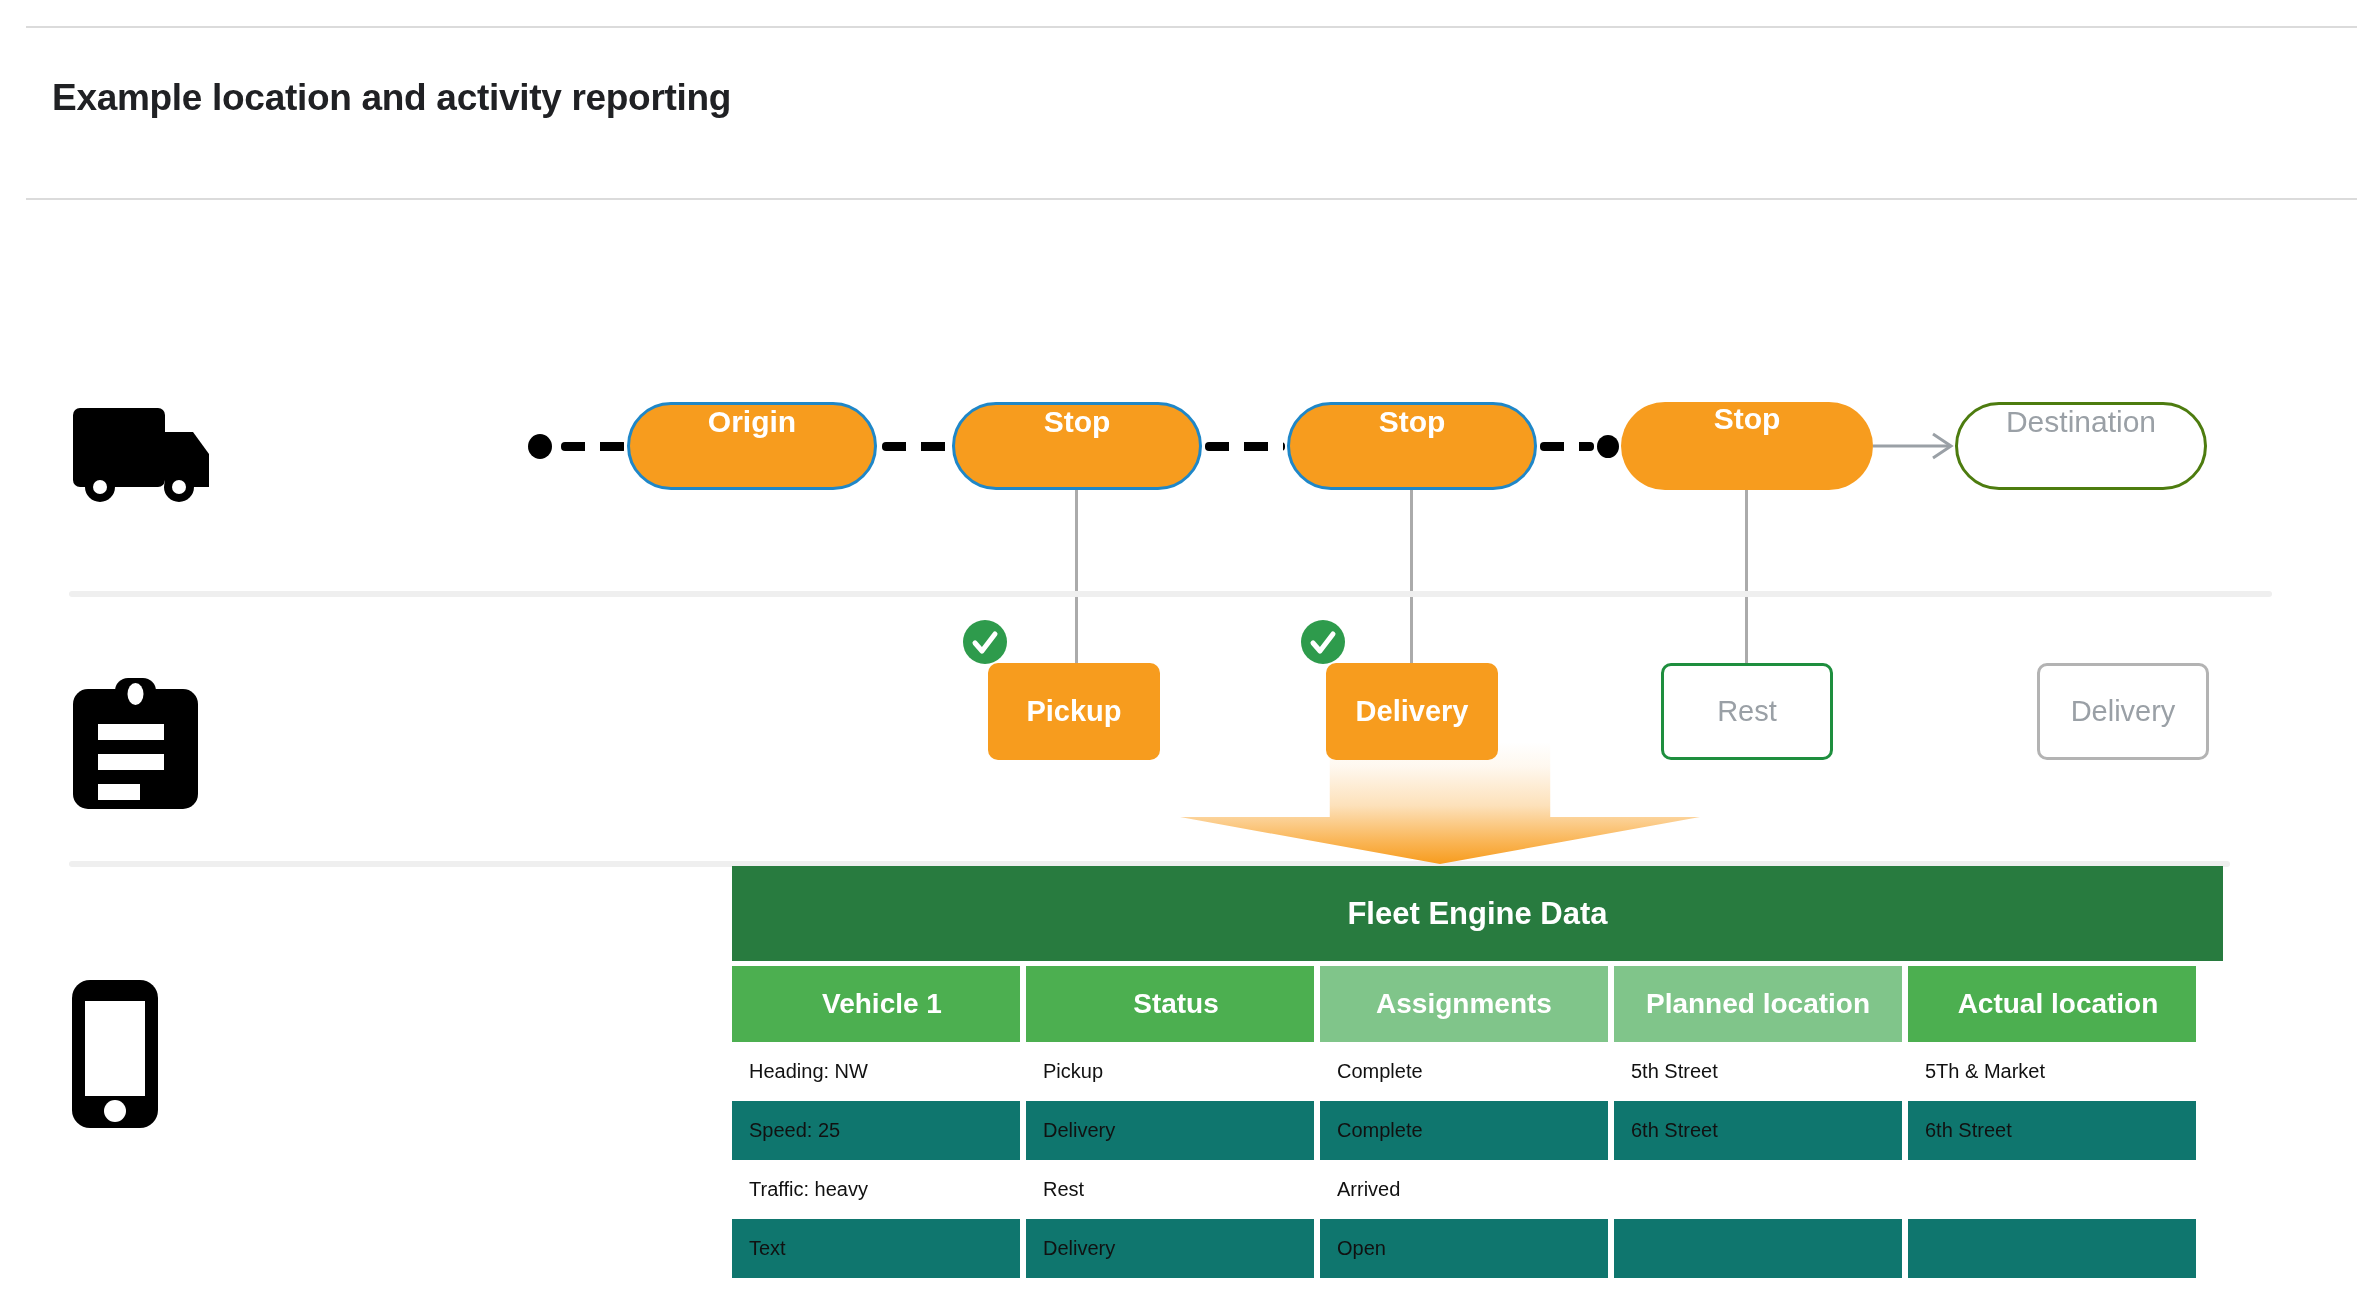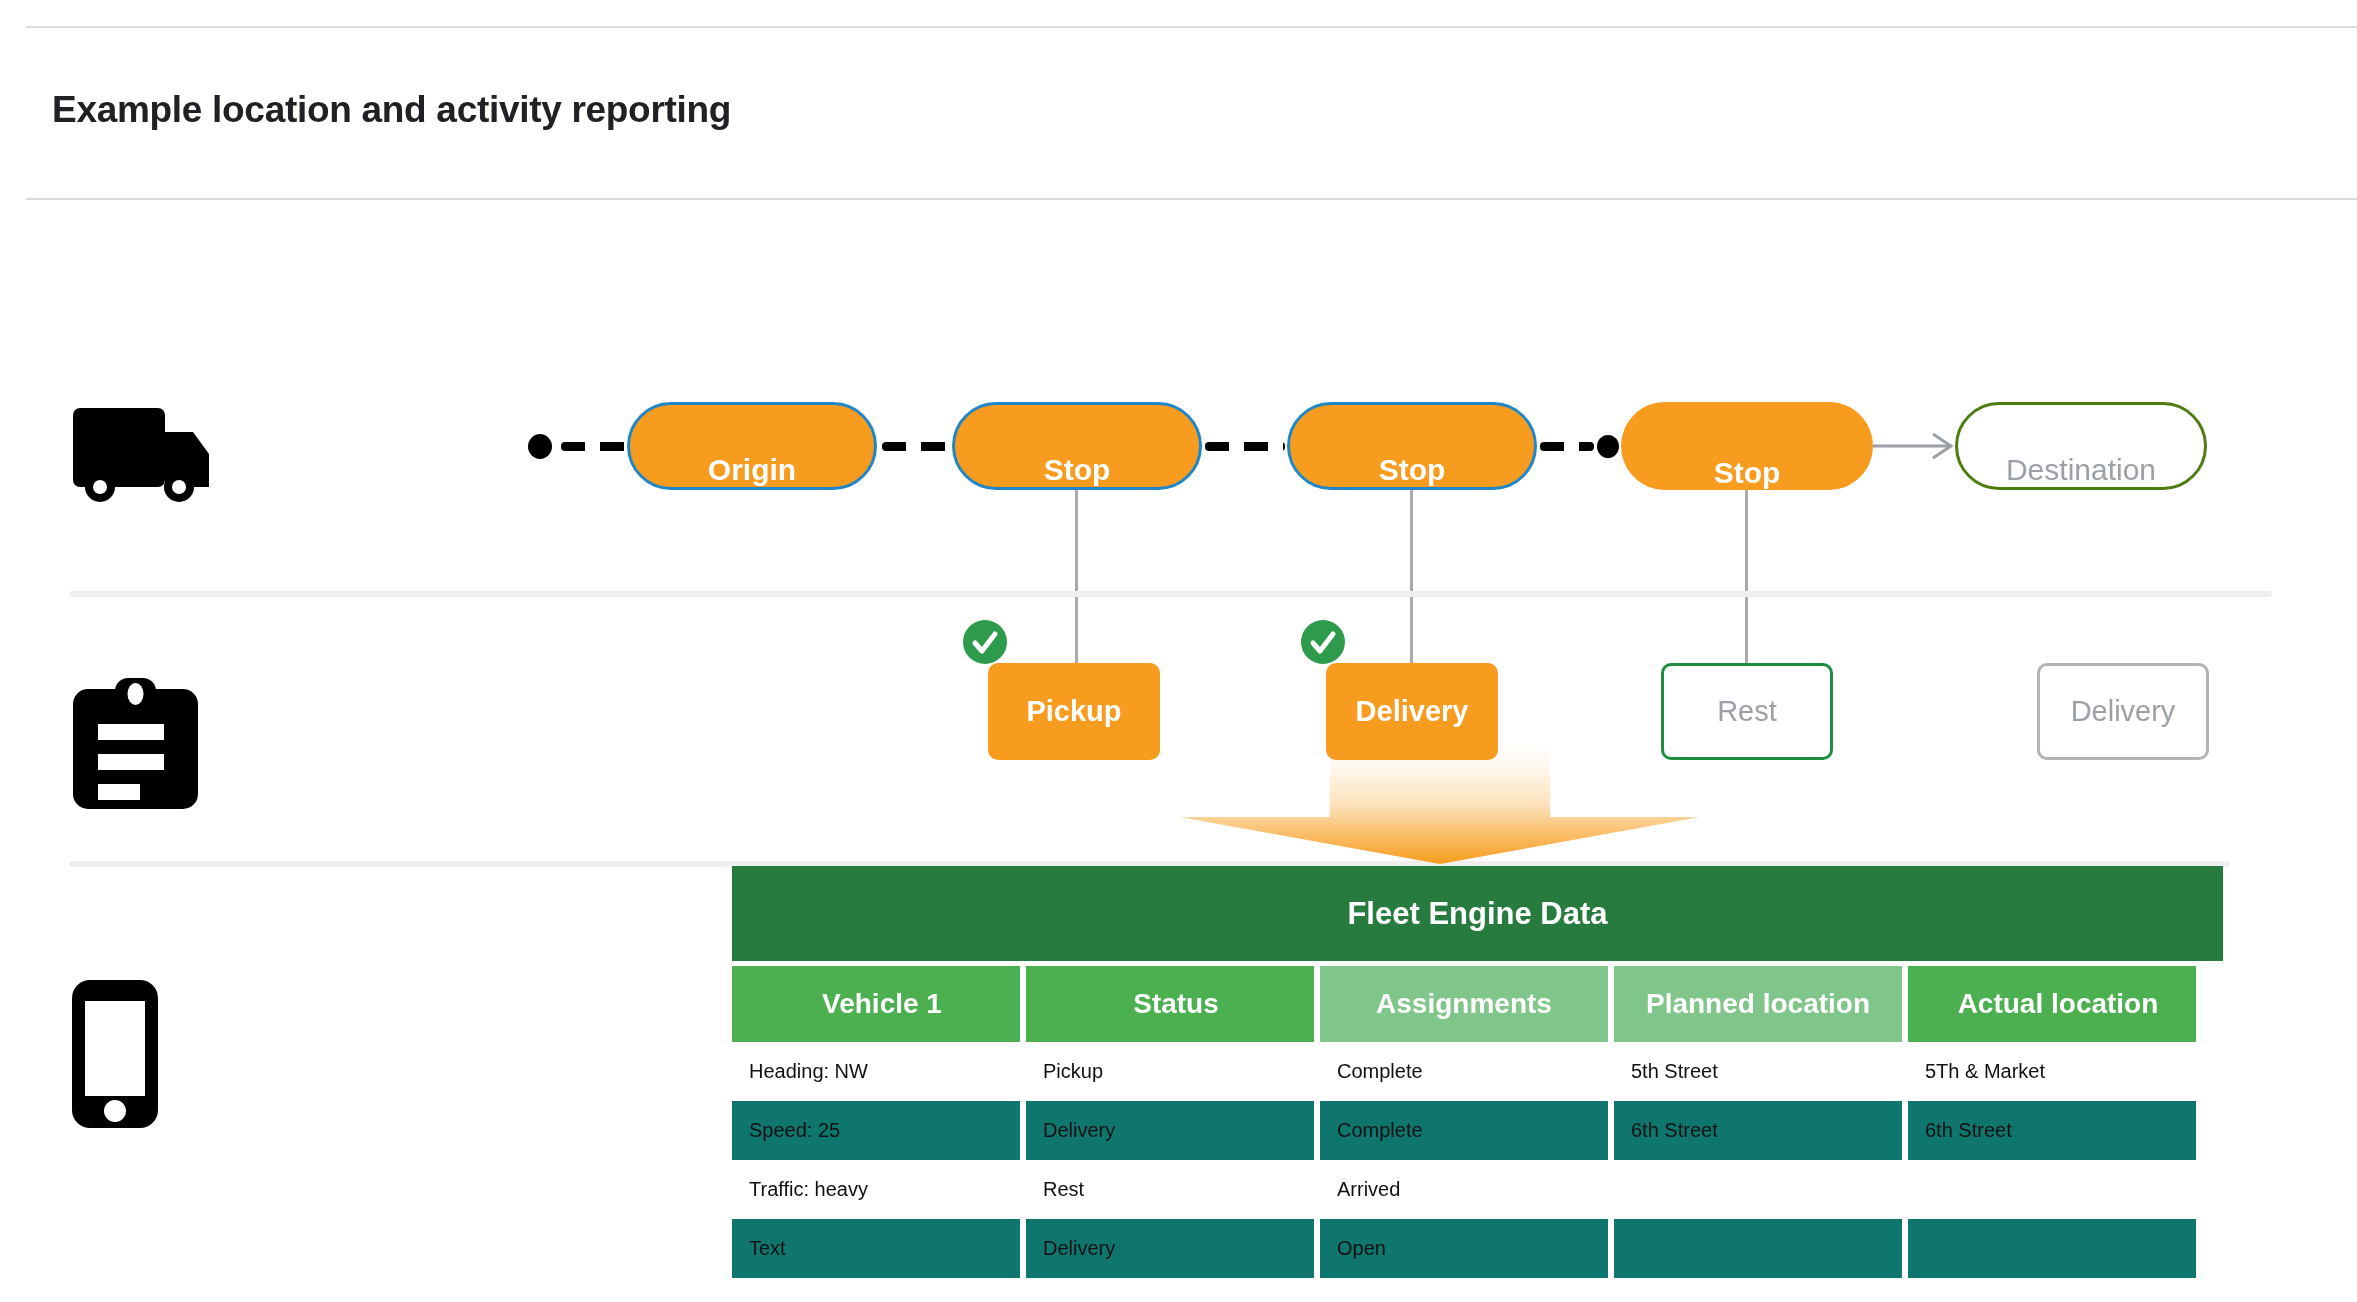--- a/index.html
+++ b/index.html
@@ -7,28 +7,28 @@
     position:relative;width:2357px;height:1302px;background:#fff;overflow:hidden;
     font-family:"Liberation Sans", sans-serif;
   }
   .abs{position:absolute;}
 
   
   .rule{position:absolute;height:2px;background:#DBDBDB;}
   .divider{position:absolute;height:6px;background:#EFEFEF;border-radius:3px;z-index:1;}
 
   .page-title{
-    position:absolute;left:52px;top:64px;font-size:37px;font-weight:700;
+    position:absolute;left:52px;top:52px;font-size:37px;font-weight:700;
     color:#202124;letter-spacing:-.3px;
   }
 
   
   .pill{
     position:absolute;top:402px;height:88px;border-radius:46px;
-    display:flex;align-items:flex-end;justify-content:center;
+    display:flex;align-items:flex-start;justify-content:center;
     font-size:30px;font-weight:700;color:#fff;z-index:3;box-sizing:border-box;
   }
   .pill.bordered{background:#F79C1E;border:3px solid #1F87C8;}
   .pill.plain{background:#F79C1E;}
   .pill.future{background:#fff;border:3px solid #4d7c0f;color:#9AA0A6;font-weight:500;}
 
   .dash{
     position:absolute;top:442px;height:9px;border-radius:4px;z-index:2;
     background:repeating-linear-gradient(90deg,#000 0 24px,transparent 24px 39px);
   }

